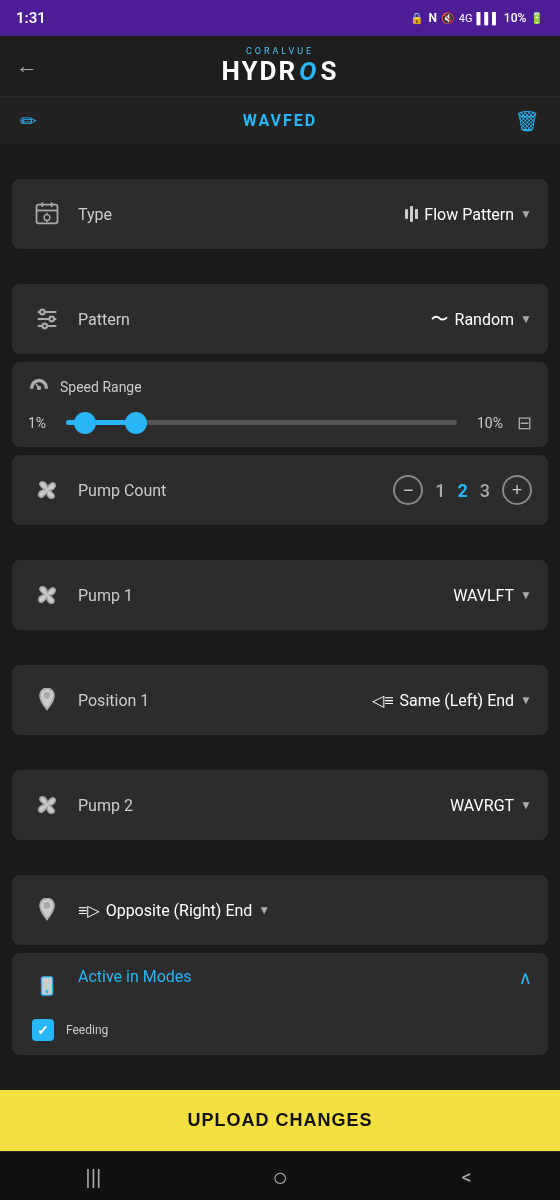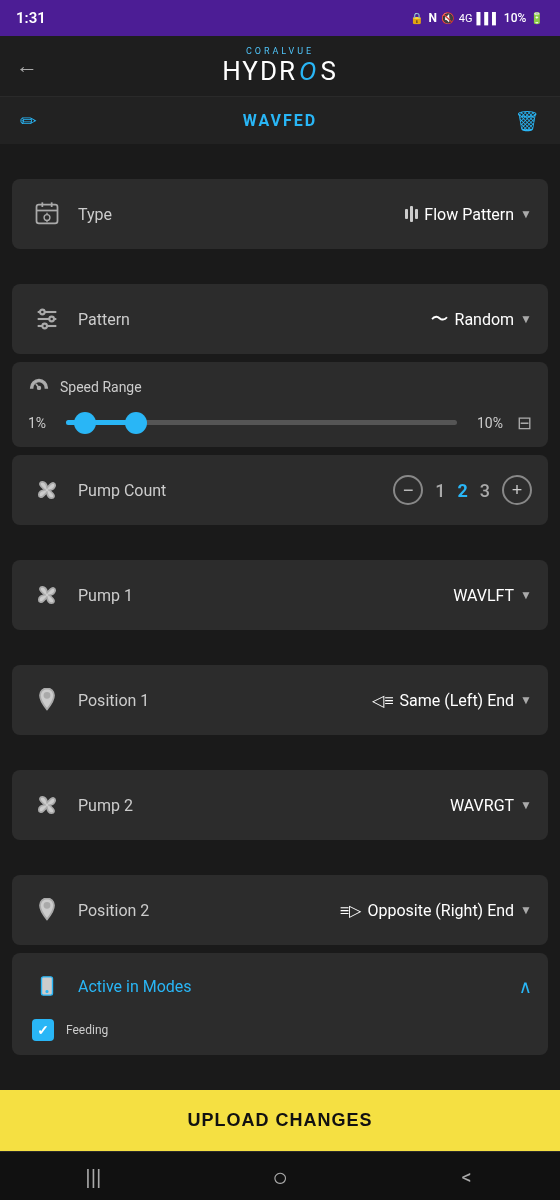--- a/index.html
+++ b/index.html
@@ -59,21 +59,21 @@
       align-items: center;
     }
     .logo-top {
       font-size: 9px;
       color: #4fc3f7;
       letter-spacing: 3px;
       font-weight: 400;
     }
     .logo-main {
       font-size: 26px;
-      font-weight: 400;
+      font-weight: 700;
       color: #fff;
       letter-spacing: 2px;
       display: flex;
       align-items: center;
       gap: 2px;
     }
     .logo-o {
       color: #29b6f6;
       font-style: italic;
     }
@@ -242,21 +242,21 @@
       color: #29b6f6;
       font-weight: 700;
     }
     .active-modes-card {
       background: #2c2c2c;
       border-radius: 8px;
       padding: 14px 16px;
     }
     .active-modes-header {
       display: flex;
-      align-items: center;
+      align-items: flex-start;
       gap: 12px;
     }
     .active-modes-label {
       color: #29b6f6;
       font-size: 16px;
       flex: 1;
     }
     .chevron-up {
       color: #29b6f6;
       font-size: 18px;
@@ -509,21 +509,20 @@
     </div>
   </div>
 
   <div class="card">
     <div class="card-icon">
       <svg class="icon" viewBox="0 0 24 24" fill="none" stroke="#aaa" stroke-width="1.5">
         <path d="M12 2C8.7 2 6 4.7 6 8c0 5 6 12 6 12s6-7 6-12c0-3.3-2.7-6-6-6z"></path>
         <circle cx="12" cy="8" r="2.2" fill="#aaa"></circle>
       </svg>
     </div>
-    <span class="card-label">Position 2</span>
     <div class="card-value">
       <span style="font-size:16px;">≡▷</span>
       <span>Opposite (Right) End</span>
       <span class="dropdown-arrow">▼</span>
     </div>
   </div>
 
   <div class="active-modes-card">
     <div class="active-modes-header">
       <div class="card-icon" style="margin-right:0;">

